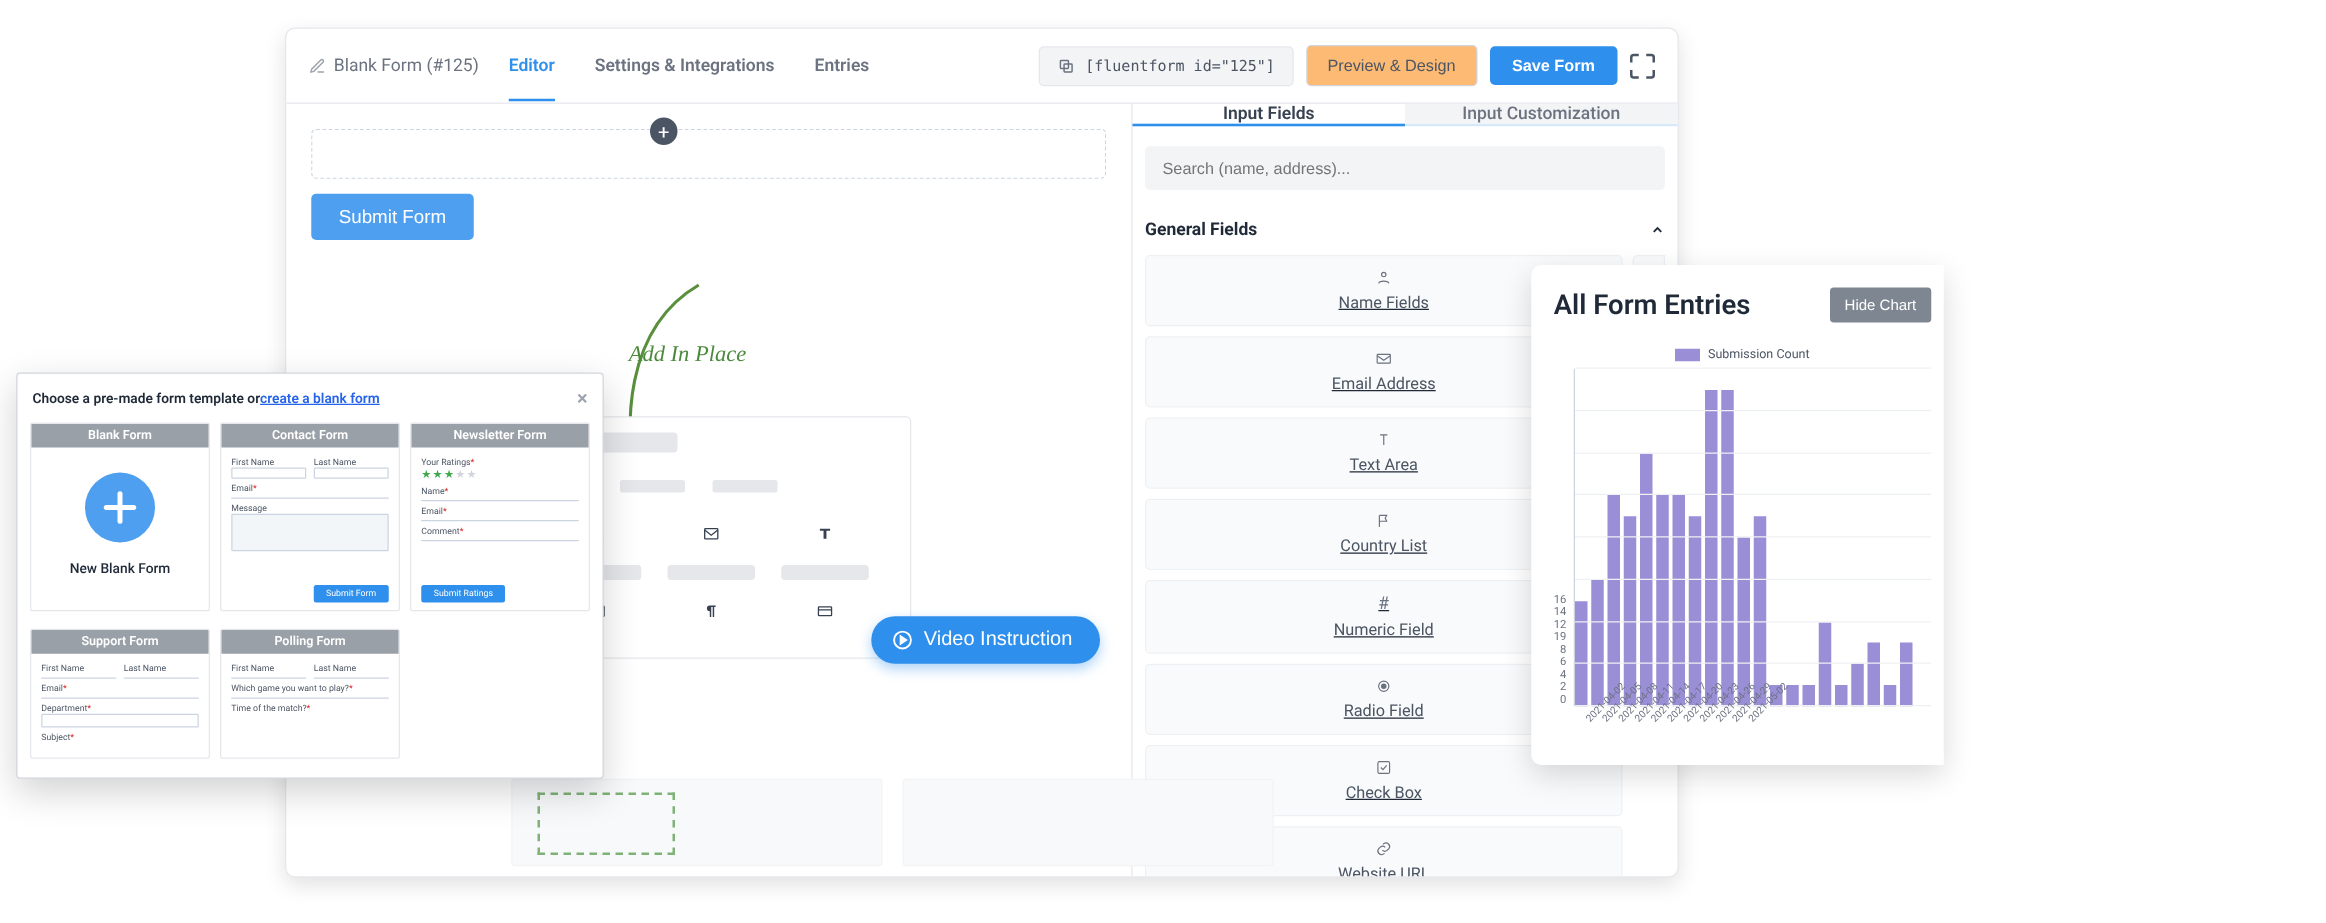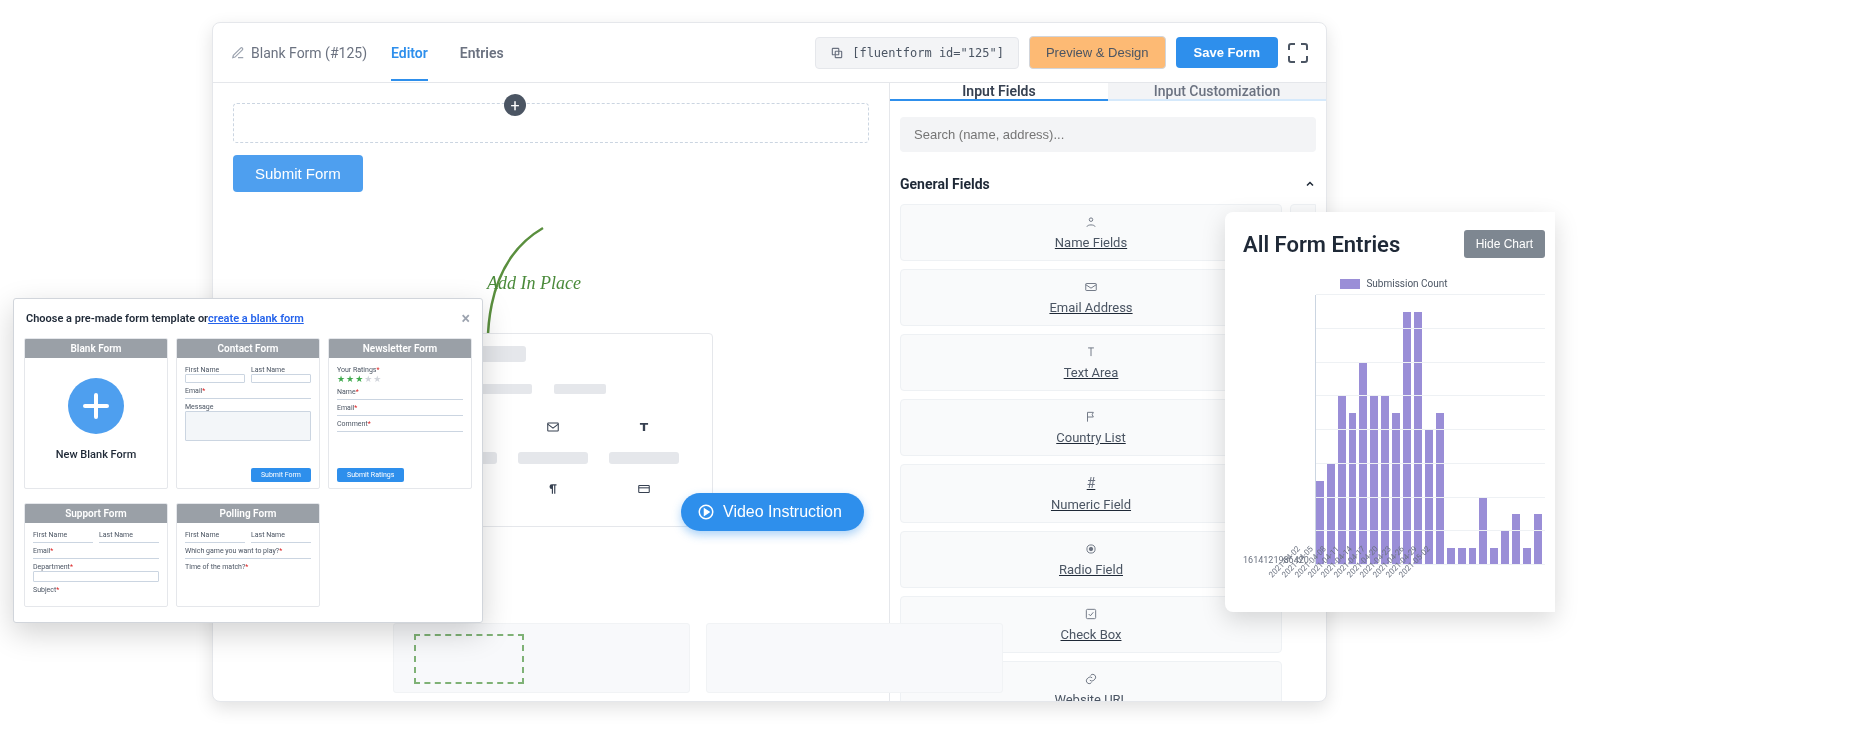--- a/index.html
+++ b/index.html
@@ -1,21 +1,21 @@
 <!DOCTYPE html>
 <html><head>
 <meta charset="utf-8">
 <style>
   * { box-sizing: border-box; }
   html,body { margin:0; padding:0; font-family: -apple-system, BlinkMacSystemFont, "Segoe UI", Roboto, Arial, sans-serif; background:#fff; color:#1f2937; }
   body { width:1861px; height:738px; position:relative; overflow:hidden; }
 
   
   .editor-window {
-    position:absolute; left:212px; top:22px; width:1115px; height:680px;
+    position:absolute; left:228px; top:22px; width:1115px; height:680px;
     background:#fff; border-radius:8px; box-shadow:0 6px 18px rgba(0,0,0,.12);
     overflow:hidden; border:1px solid #e5e7eb;
   }
   .ed-topbar { display:flex; align-items:center; height:60px; padding:0 18px; border-bottom:1px solid #e5e7eb; }
   .ed-title { display:flex; align-items:center; gap:6px; color:#6b7280; font-size:14px; cursor:pointer; }
   .ed-tabs { display:flex; gap:32px; margin-left:24px; }
   .ed-tab { font-size:14px; font-weight:600; color:#6b7280; padding:20px 0; cursor:pointer; position:relative; }
   .ed-tab.active { color:#2e8fec; }
   .ed-tab.active::after { content:""; position:absolute; left:0; right:0; bottom:0; height:2px; background:#2e8fec; }
   .ed-right { margin-left:auto; display:flex; align-items:center; gap:10px; }
@@ -117,21 +117,21 @@
     position:absolute; left:1225px; top:212px; width:330px; height:400px;
     background:#fff; border-radius:8px 0 0 8px; box-shadow:0 8px 24px rgba(0,0,0,.15);
     padding:18px 10px 4px 18px; z-index:6;
   }
   .chart-head { display:flex; align-items:center; justify-content:space-between; margin-bottom:20px;}
   .chart-title { font-size:22px; font-weight:600; color:#1f2937;}
   .btn-grey { background:#7e8791; color:#fff; border:none; font-size:12px; padding:7px 12px; border-radius:3px; cursor:pointer;}
   .legend { font-size:10px; color:#4b5563; display:flex; justify-content:center; gap:6px; align-items:center; margin-bottom:6px;}
   .legend .sw { width:20px; height:10px; background:#9a8ed7;}
   .chart-area { display:flex; height:270px; }
-  .y-axis { display:flex; justify-content:flex-end; align-items:flex-end; padding-right:6px; font-size:9px; color:#6b7280;}
+  .y-axis { display:flex; flex-direction:column; justify-content:flex-end; align-items:flex-end; padding-right:6px; font-size:9px; color:#6b7280;}
   .bars-wrap { position:relative; flex:1; border-left:1px solid #cbd5e1; }
   .grid-line { position:absolute; left:0; right:0; height:1px; background:#eef1f4;}
   .bars { position:absolute; inset:0; display:flex; align-items:flex-end; }
   .bar { width:10px; background:#9a8ed7; margin-right:3px; }
   .x-axis { display:flex; padding-left:24px; }
   .x-axis span { font-size:8px; color:#6b7280; transform:rotate(-45deg); transform-origin:top left; width:13px; white-space:nowrap; display:inline-block; margin-top:8px;}
   .svg-ico{width:14px;height:14px;}
 
 </style>
 </head>
@@ -141,20 +141,21 @@
 
   <div class="ed-topbar">
     <div class="ed-title">
       <svg class="svg-ico" viewBox="0 0 24 24" fill="none" stroke="#9ca3af" stroke-width="2">
           <path d="M12 20h9M16.5 3.5a2.1 2.1 0 113 3L7 19l-4 1 1-4 12.5-12.5z"></path>
         </svg>
       <span>Blank Form (#125)</span>
     </div>
     <div class="ed-tabs">
       <div class="ed-tab active">Editor</div>
+      <div class="ed-tab">Settings &amp; Integrations</div>
       <div class="ed-tab">Entries</div>
     </div>
     <div class="ed-right">
       <div class="shortcode">
         <svg class="svg-ico" viewBox="0 0 24 24" fill="none" stroke="#6b7280" stroke-width="2">
             <rect x="9" y="9" width="11" height="11" rx="1"></rect>
             <rect x="4" y="4" width="11" height="11" rx="1"></rect>
           </svg>
         <span>[fluentform id="125"]</span>
       </div>

